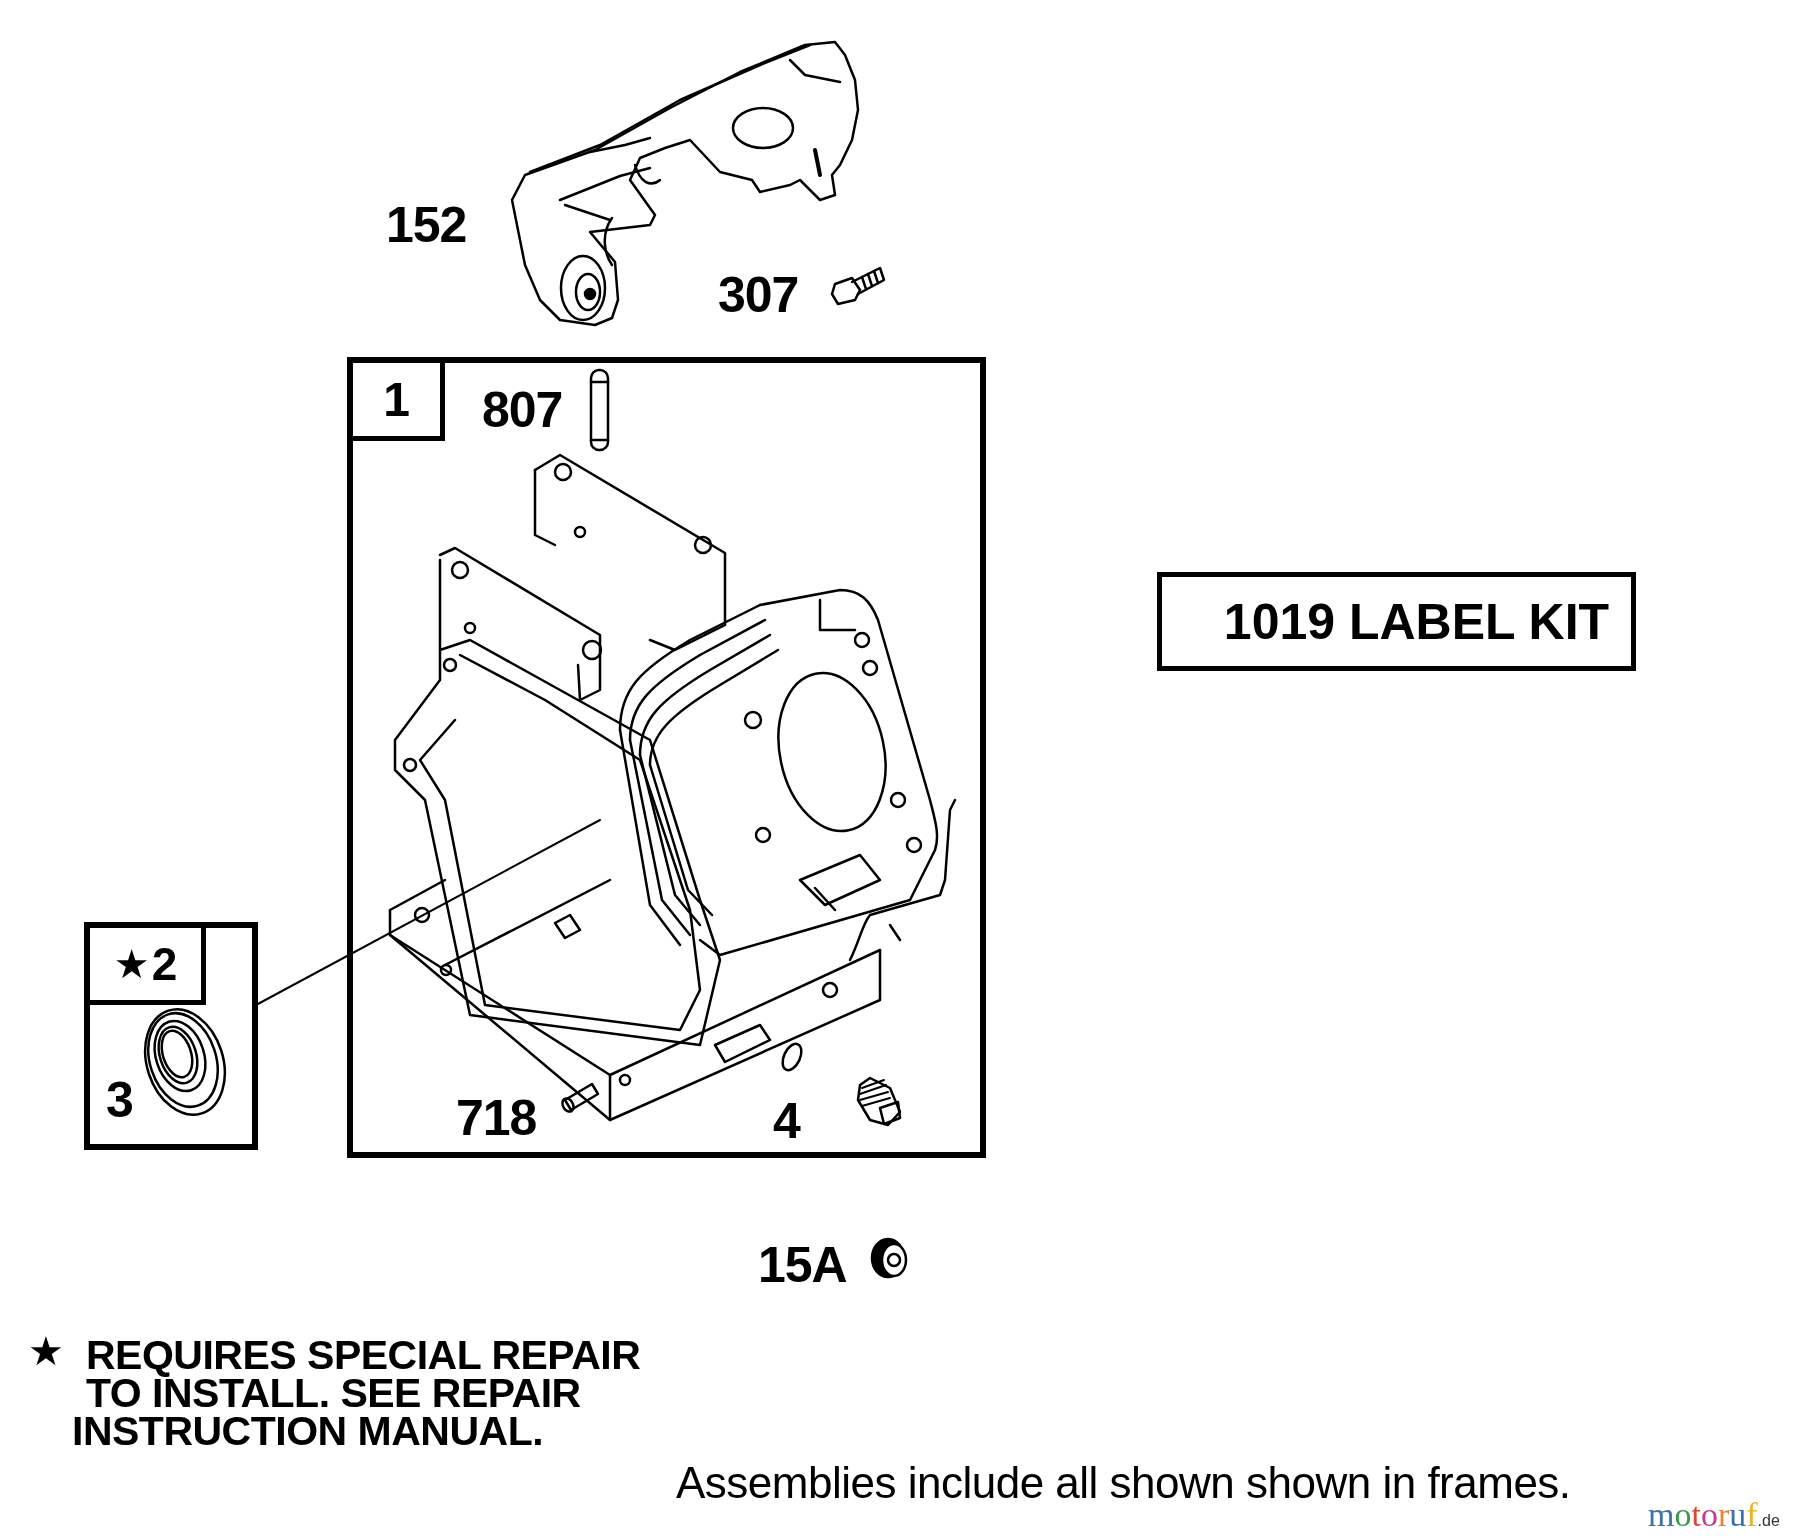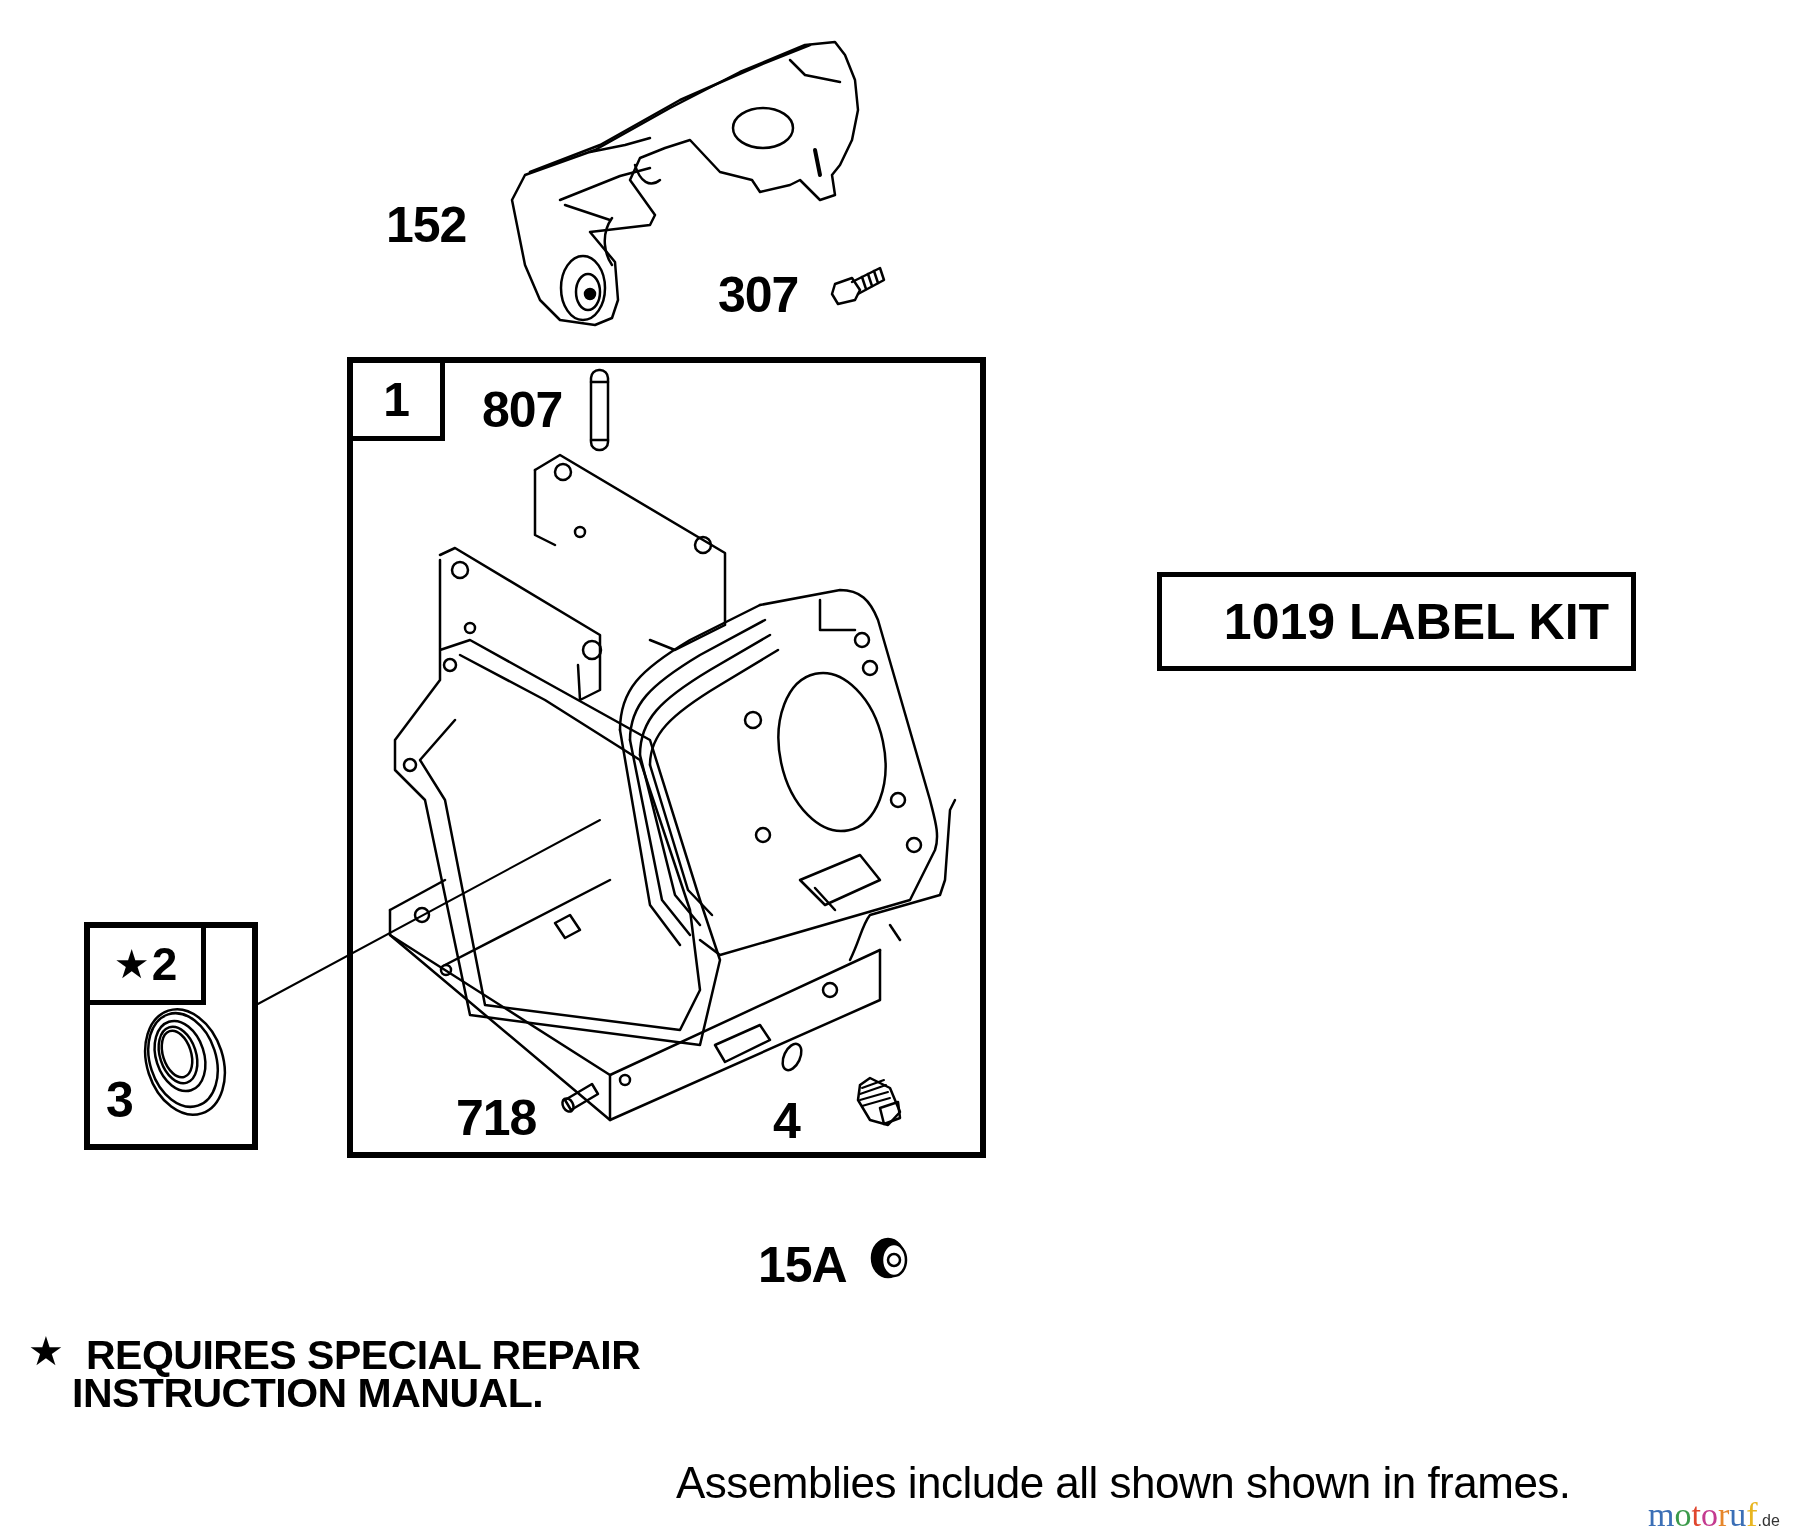--- a/index.html
+++ b/index.html
@@ -158,20 +158,21 @@
 
 <div class="kit-box" style="left:1157px; top:572px; width:479px; height:99px;">
   <span>1019 LABEL KIT</span>
 </div>
 
 <div class="note" style="left:28px; top:1336px;">
   <div style="display:flex; align-items:flex-start;">
     <span style="width:58px; font-size:40px; margin-top:-4px;">★</span>
     <span>REQUIRES SPECIAL REPAIR</span>
   </div>
+  <div style="margin-left:58px;">TO INSTALL.  SEE REPAIR</div>
   <div style="margin-left:44px;">INSTRUCTION MANUAL.</div>
 </div>
 
 <div class="footer" style="left:676px; top:1458px;">Assemblies include all shown shown in frames.</div>
 
 <div class="watermark" style="left:1648px; top:1496px;">
   <span style="color:#3b6fb6">m</span><span style="color:#3b9a4a">o</span><span style="color:#e0462d">t</span><span style="color:#c43a8f">o</span><span style="color:#e6862a">r</span><span style="color:#3b6fb6">u</span><span style="color:#e8b520">f</span><span class="de">.de</span>
 </div>
 
 </body></html>

